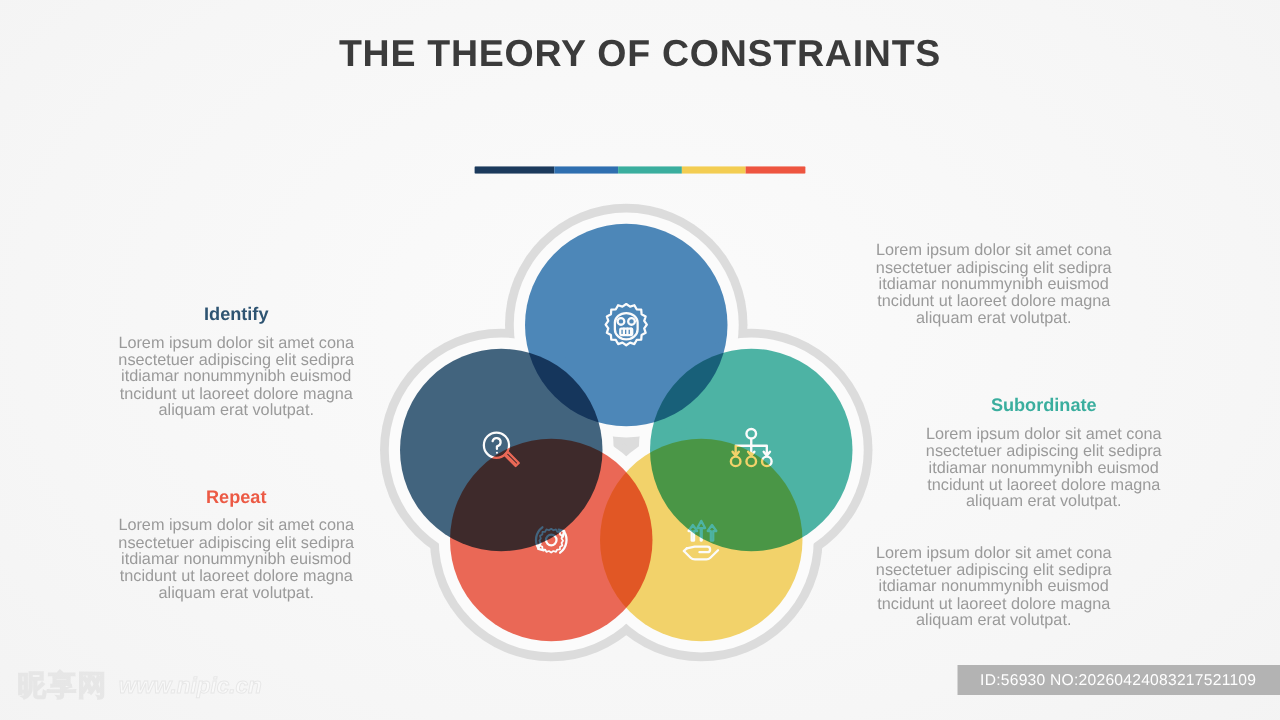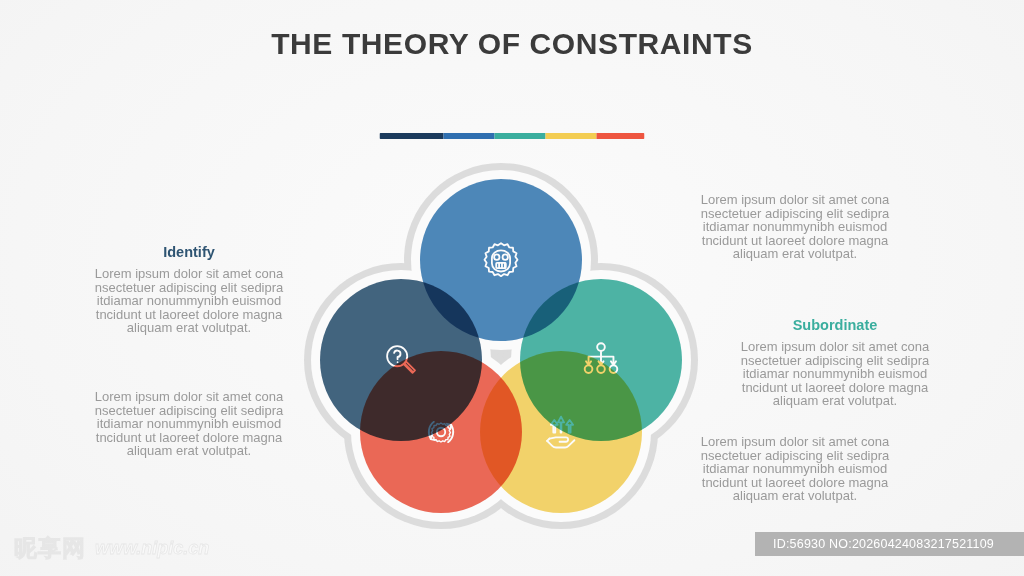--- a/index.html
+++ b/index.html
@@ -74,21 +74,21 @@
     -webkit-text-stroke:1px #dcdcdc;
     letter-spacing:1px;
   }
   #wm-url {
     font-size:18px; font-style:italic; font-weight:bold;
     color:#fdfdfd; -webkit-text-stroke:0.8px #dcdcdc;
   }
   #idbar {
     position:absolute; right:0; bottom:20px;
     background:#b3b3b3; color:#ffffff;
-    font-size:12.5px; padding:5px 30px 5px 18px;
+    font-size:12.5px; padding:5px 19px 5px 18px;
     letter-spacing:0.2px;
   }
 </style>
 </head>
 <body>
 
 <div id="stage">
 
   <div id="title">THE THEORY OF CONSTRAINTS</div>
 
@@ -178,20 +178,21 @@
       </span>
     </div>
   </div>
 
   <div class="block left" style="left:89px; top:228px;margin-top:16px;">
     <div class="hd" style="color:#2e5472">Identify</div>
     <div class="bd">Lorem ipsum dolor sit amet cona nsectetuer adipiscing elit sedipra itdiamar nonummynibh euismod tncidunt ut laoreet dolore magna aliquam erat volutpat.</div>
   </div>
 
   <div class="block left" style="left:89px; top:390px;">
+    <div class="hd" style="color:#ec5a45">Repeat</div>
     <div class="bd">Lorem ipsum dolor sit amet cona nsectetuer adipiscing elit sedipra itdiamar nonummynibh euismod tncidunt ut laoreet dolore magna aliquam erat volutpat.</div>
   </div>
 
   <div class="block right" style="left:695px; top:193px;">
     <div class="bd">Lorem ipsum dolor sit amet cona nsectetuer adipiscing elit sedipra itdiamar nonummynibh euismod tncidunt ut laoreet dolore magna aliquam erat volutpat.</div>
   </div>
 
   <div class="block right" style="left:735px; top:317px;">
     <div class="hd" style="color:#3aae9e">Subordinate</div>
     <div class="bd">Lorem ipsum dolor sit amet cona nsectetuer adipiscing elit sedipra itdiamar nonummynibh euismod tncidunt ut laoreet dolore magna aliquam erat volutpat.</div>

